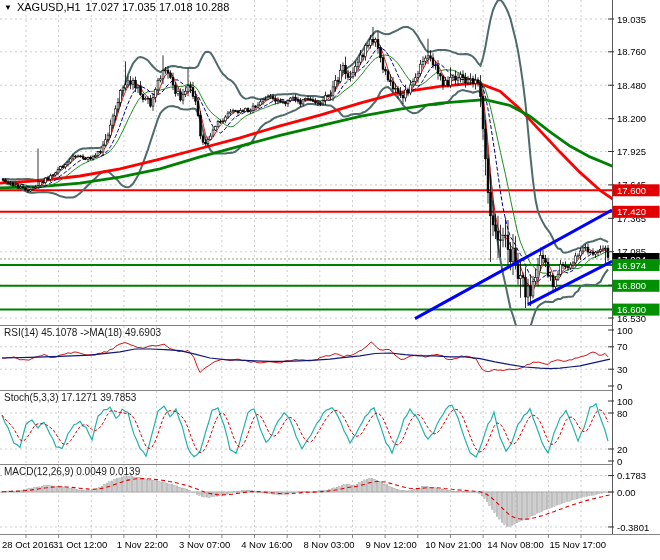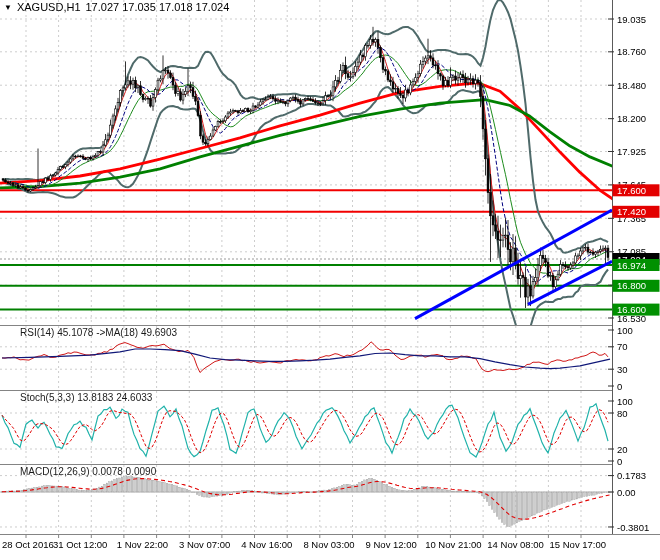--- a/index.html
+++ b/index.html
@@ -3,21 +3,21 @@
 <meta charset="utf-8">
 <style>
   html,body{margin:0;padding:0;background:#ffffff;}
   .root{position:relative;width:660px;height:560px;background:#fff;overflow:hidden;
         font-family:"Liberation Sans",sans-serif;}
   svg{position:absolute;left:0;top:0;}
   .title-bar{position:absolute;left:4px;top:1px;font-size:11px;color:#000;
              display:flex;align-items:center;gap:5px;white-space:nowrap;z-index:5;}
   .title-bar .arrow{font-size:8px;line-height:11px;cursor:pointer;}
   .title-bar .sym{font-weight:normal;}
-  .ind-label{position:absolute;left:20px;font-size:10px;color:#1a1a1a;white-space:nowrap;z-index:5;}
+  .ind-label{position:absolute;left:4px;font-size:10px;color:#1a1a1a;white-space:nowrap;z-index:5;}
 </style>
 </head>
 <body>
 
 <div class="root">
   <svg id="cv" width="660" height="560" viewBox="0 0 660 560">
       <rect x="0" y="0" width="660" height="560" fill="#fff"></rect>
       <g>
         <line x1="26.0" y1="0" x2="26.0" y2="324" stroke="#cdcdcd" stroke-dasharray="2 3" stroke-width="1"></line>
         <line x1="26.0" y1="326" x2="26.0" y2="389" stroke="#cdcdcd" stroke-dasharray="2 3" stroke-width="1"></line>
@@ -968,19 +968,19 @@
         <text y="548" font-size="9.5" font-family="Liberation Sans, sans-serif" fill="#000" x="391.2" text-anchor="middle">9 Nov 12:00</text>
         <text y="548" font-size="9.5" font-family="Liberation Sans, sans-serif" fill="#000" x="453.4" text-anchor="middle">10 Nov 21:00</text>
         <text y="548" font-size="9.5" font-family="Liberation Sans, sans-serif" fill="#000" x="515.6" text-anchor="middle">14 Nov 08:00</text>
         <text y="548" font-size="9.5" font-family="Liberation Sans, sans-serif" fill="#000" x="577.8" text-anchor="middle">15 Nov 17:00</text>
       </g>
     </svg>
 
   <div class="title-bar">
     <span class="arrow">▼</span>
     <span class="sym">XAGUSD,H1</span>
-    <span>17.027 17.035 17.018 17.024</span>
+    <span>17.027 17.035 17.018 10.288</span>
   </div>
 
   <div class="ind-label" style="top:327px">RSI(14) 45.1078 -&gt;MA(18) 49.6903</div>
-  <div class="ind-label" style="top:392px">Stoch(5,3,3) 13.8183 24.6033</div>
-  <div class="ind-label" style="top:466px">MACD(12,26,9) 0.0078 0.0090</div>
+  <div class="ind-label" style="top:392px">Stoch(5,3,3) 17.1271 39.7853</div>
+  <div class="ind-label" style="top:466px">MACD(12,26,9) 0.0049 0.0139</div>
 </div>
 
 </body></html>

